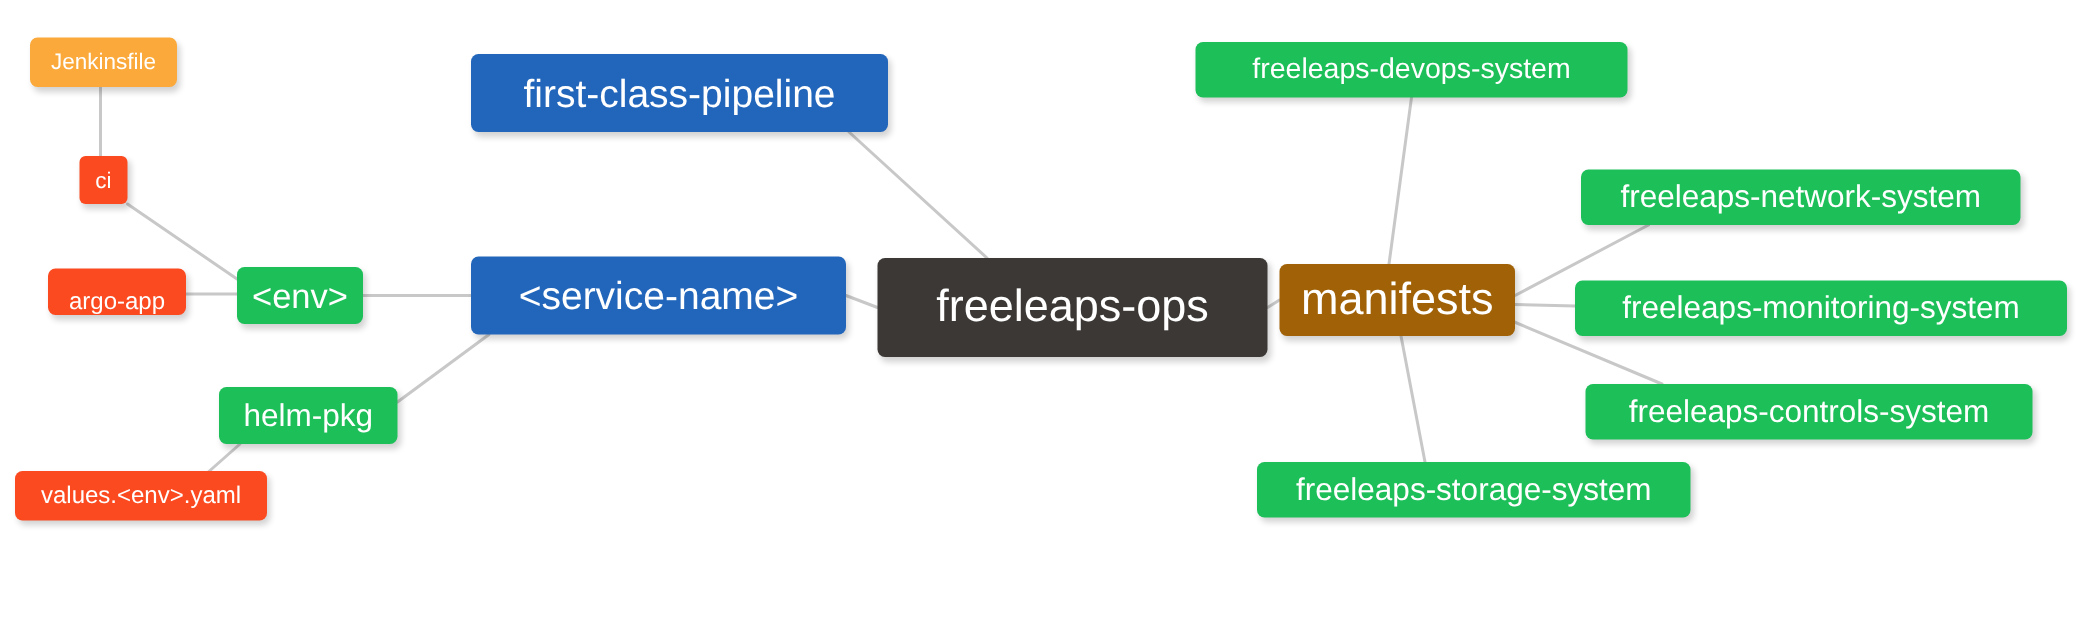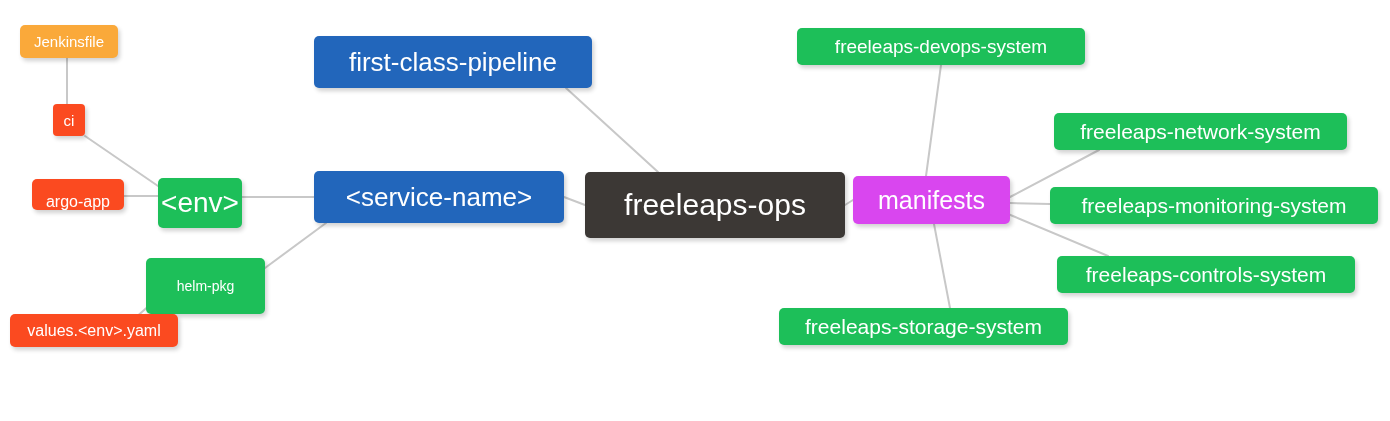--- a/index.html
+++ b/index.html
@@ -66,30 +66,30 @@
       <line x1="1008" y1="214" x2="1108" y2="256" stroke="#c8c8c8" stroke-width="2" stroke-linecap="round"></line>
       <line x1="934" y1="224" x2="950" y2="308" stroke="#c8c8c8" stroke-width="2" stroke-linecap="round"></line>
     </svg>
   <div id="node-layer">
       <div class="node" style="left: 585px; top: 172px; width: 260px; height: 66px; background: rgb(60, 56, 53); font-size: 30px; border-radius: 5px; text-align: right;">
         <span>freeleaps-ops</span>
       </div>
       <div class="node" style="left: 314px; top: 171px; width: 250px; height: 52px; background: rgb(34, 102, 187); font-size: 26px; border-radius: 5px;">
         <span>&lt;service-name&gt;</span>
       </div>
-      <div class="node" style="left: 853px; top: 176px; width: 157px; height: 48px; background: #d946ef; font-size: 25px; border-radius: 5px; align-items: center;">
+      <div class="node" style="left: 853px; top: 176px; width: 157px; height: 48px; background: #a16207; font-size: 30px; border-radius: 5px; align-items: center;">
         <span>manifests</span>
       </div>
       <div class="node" style="left: 314px; top: 36px; width: 278px; height: 52px; background: rgb(34, 102, 187); font-size: 26px; border-radius: 5px;">
         <span>first-class-pipeline</span>
       </div>
-      <div class="node" style="left: 158px; top: 178px; width: 84px; height: 50px; background: rgb(29, 191, 89); font-size: 28px; border-radius: 5px;">
+      <div class="node" style="left: 158px; top: 178px; width: 84px; height: 38px; background: rgb(29, 191, 89); font-size: 23px; border-radius: 5px;">
         <span>&lt;env&gt;</span>
       </div>
-      <div class="node" style="left: 146px; top: 258px; width: 119px; height: 56px; background: rgb(29, 191, 89); font-size: 14px; border-radius: 5px; text-align: center;">
+      <div class="node" style="left: 146px; top: 258px; width: 119px; height: 38px; background: rgb(29, 191, 89); font-size: 21px; border-radius: 5px; text-align: center;">
         <span>helm-pkg</span>
       </div>
       <div class="node" style="left: 53px; top: 104px; width: 32px; height: 32px; background: rgb(251, 74, 32); font-size: 15px; border-radius: 4px;">
         <span>ci</span>
       </div>
       <div class="node" style="left: 20px; top: 25px; width: 98px; height: 33px; background: rgb(250, 169, 58); font-size: 15px; border-radius: 5px;">
         <span>Jenkinsfile</span>
       </div>
       <div class="node" style="left: 32px; top: 179px; width: 92px; height: 31px; background: rgb(251, 74, 32); font-size: 16px; border-radius: 5px; align-items: flex-end;">
         <span>argo-app</span>
@@ -102,17 +102,17 @@
       </div>
       <div class="node" style="left: 1054px; top: 113px; width: 293px; height: 37px; background: rgb(29, 191, 89); font-size: 21px; border-radius: 5px;">
         <span>freeleaps-network-system</span>
       </div>
       <div class="node" style="left: 1050px; top: 187px; width: 328px; height: 37px; background: rgb(29, 191, 89); font-size: 21px; border-radius: 5px; text-align: center;">
         <span>freeleaps-monitoring-system</span>
       </div>
       <div class="node" style="left: 1057px; top: 256px; width: 298px; height: 37px; background: rgb(29, 191, 89); font-size: 21px; border-radius: 5px;">
         <span>freeleaps-controls-system</span>
       </div>
-      <div class="node" style="left: 779px; top: 308px; width: 289px; height: 37px; background: rgb(29, 191, 89); font-size: 21px; border-radius: 5px;">
+      <div class="node" style="left: 838px; top: 308px; width: 289px; height: 37px; background: rgb(29, 191, 89); font-size: 21px; border-radius: 5px;">
         <span>freeleaps-storage-system</span>
       </div>
     </div>
 </div>
 
 </body></html>

